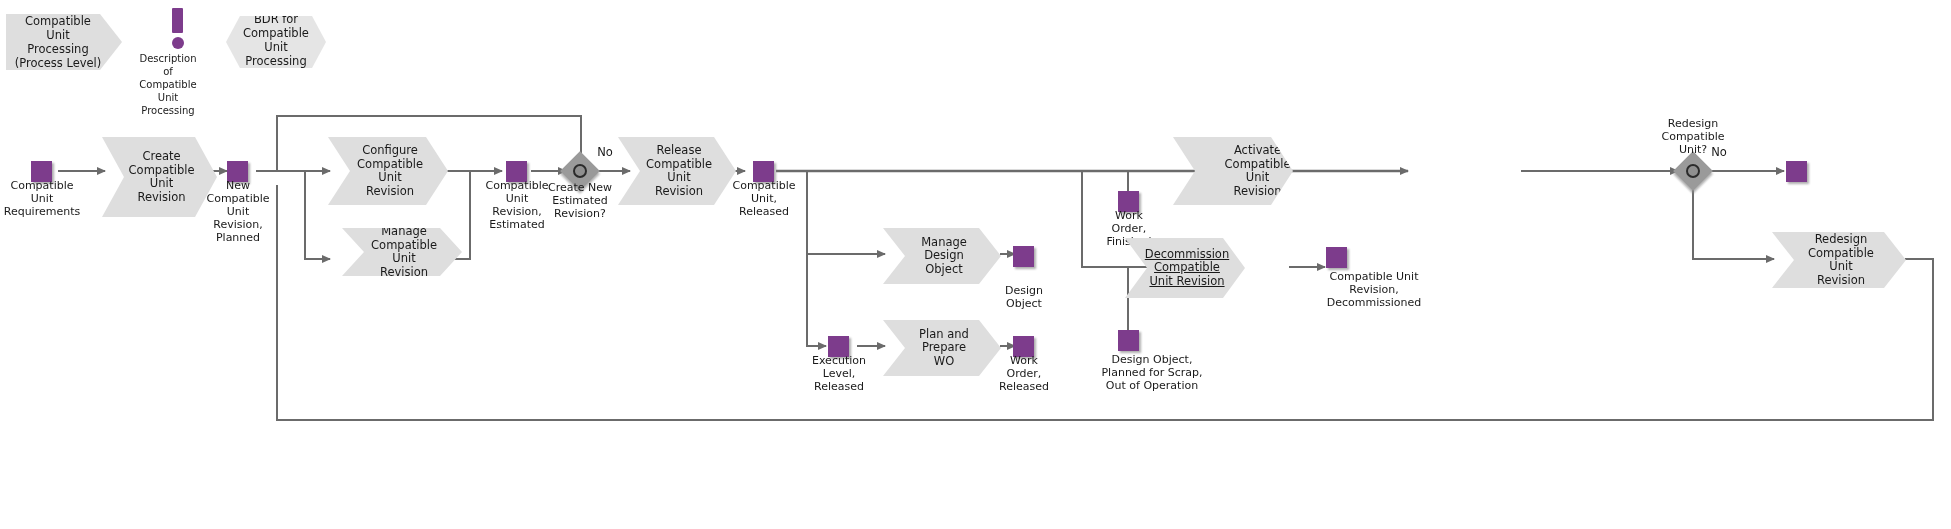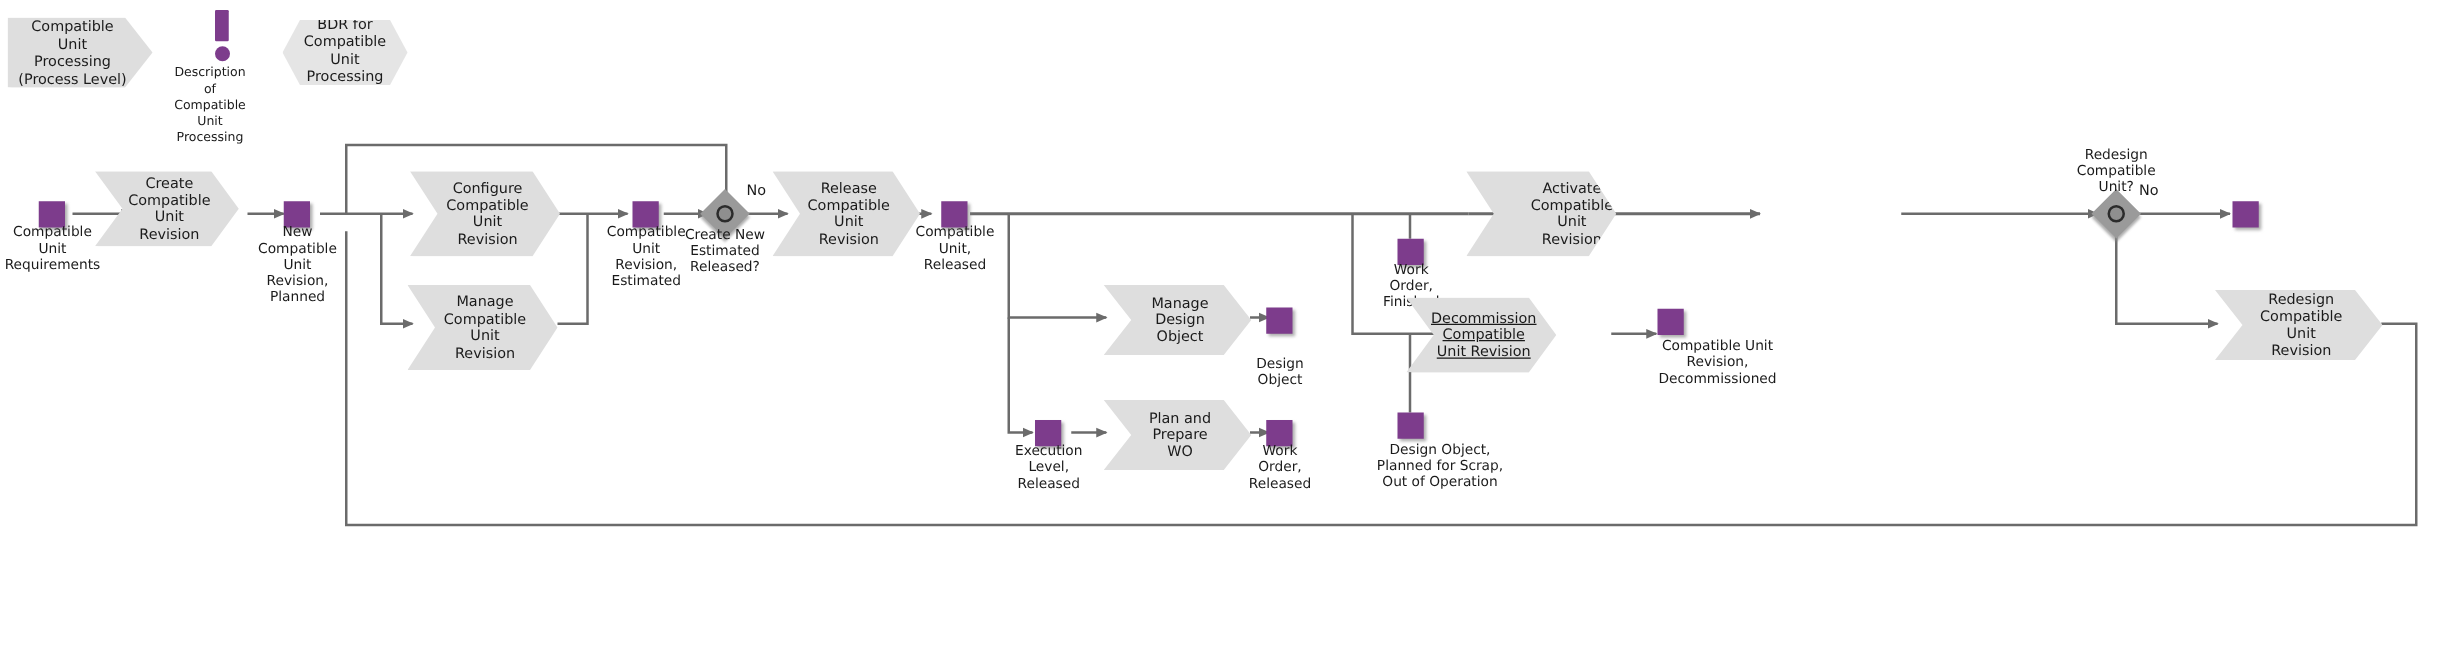--- a/index.html
+++ b/index.html
@@ -245,58 +245,58 @@
   <div class="hexa" style="left:226px; top:16px; width:100px; height:52px;">
     <span style="white-space: pre-line;">BDR for Compatible
 Unit Processing</span>
   </div>
 
   <div class="node" style="left:31px; top:161px;"></div>
   <div class="nlabel" style="left: -4px; top: 179px; width: 92px; white-space: pre-line;">Compatible
 Unit
 Requirements</div>
 
-  <div class="chev" style="left:76px; top:137px; width:115px; height:60px;">
+  <div class="chev" style="left:102px; top:137px; width:115px; height:80px;">
     <span style="white-space: pre-line;">Create
 Compatible
 Unit Revision</span>
   </div>
 
   <div class="node" style="left:227px; top:161px;"></div>
   <div class="nlabel" style="left: 194px; top: 179px; width: 88px; white-space: pre-line;">New
 Compatible
 Unit
 Revision,
 Planned</div>
 
   <div class="chev" style="left:328px; top:137px; width:120px; height:68px;">
     <span style="white-space: pre-line;">Configure
 Compatible Unit
 Revision</span>
   </div>
 
-  <div class="chev" style="left:326px; top:228px; width:120px; height:68px;">
+  <div class="chev" style="left:342px; top:228px; width:120px; height:48px;">
     <span style="white-space: pre-line;">Manage
 Compatible Unit
 Revision</span>
   </div>
 
   <div class="node" style="left:506px; top:161px;"></div>
   <div class="nlabel" style="left: 476px; top: 179px; width: 82px; white-space: pre-line;">Compatible
 Unit
 Revision,
 Estimated</div>
 
   <div class="gate" style="left:566px; top:157px;">
     <div class="dia"></div>
     <div class="ring"></div>
   </div>
   <div class="glabel" style="left: 535px; top: 181px; width: 90px; white-space: pre-line;">Create New
 Estimated
-Released?</div>
+Revision?</div>
   <div class="elabel" style="left:592px; top:146px; width:26px;">No</div>
 
   <div class="chev" style="left:618px; top:137px; width:118px; height:68px;justify-content:center;">
     <span style="white-space: pre-line;">Release
 Compatible Unit
 Revision</span>
   </div>
 
   <div class="node" style="left:753px; top:161px;"></div>
   <div class="nlabel" style="left: 720px; top: 179px; width: 88px; white-space: pre-line;">Compatible

